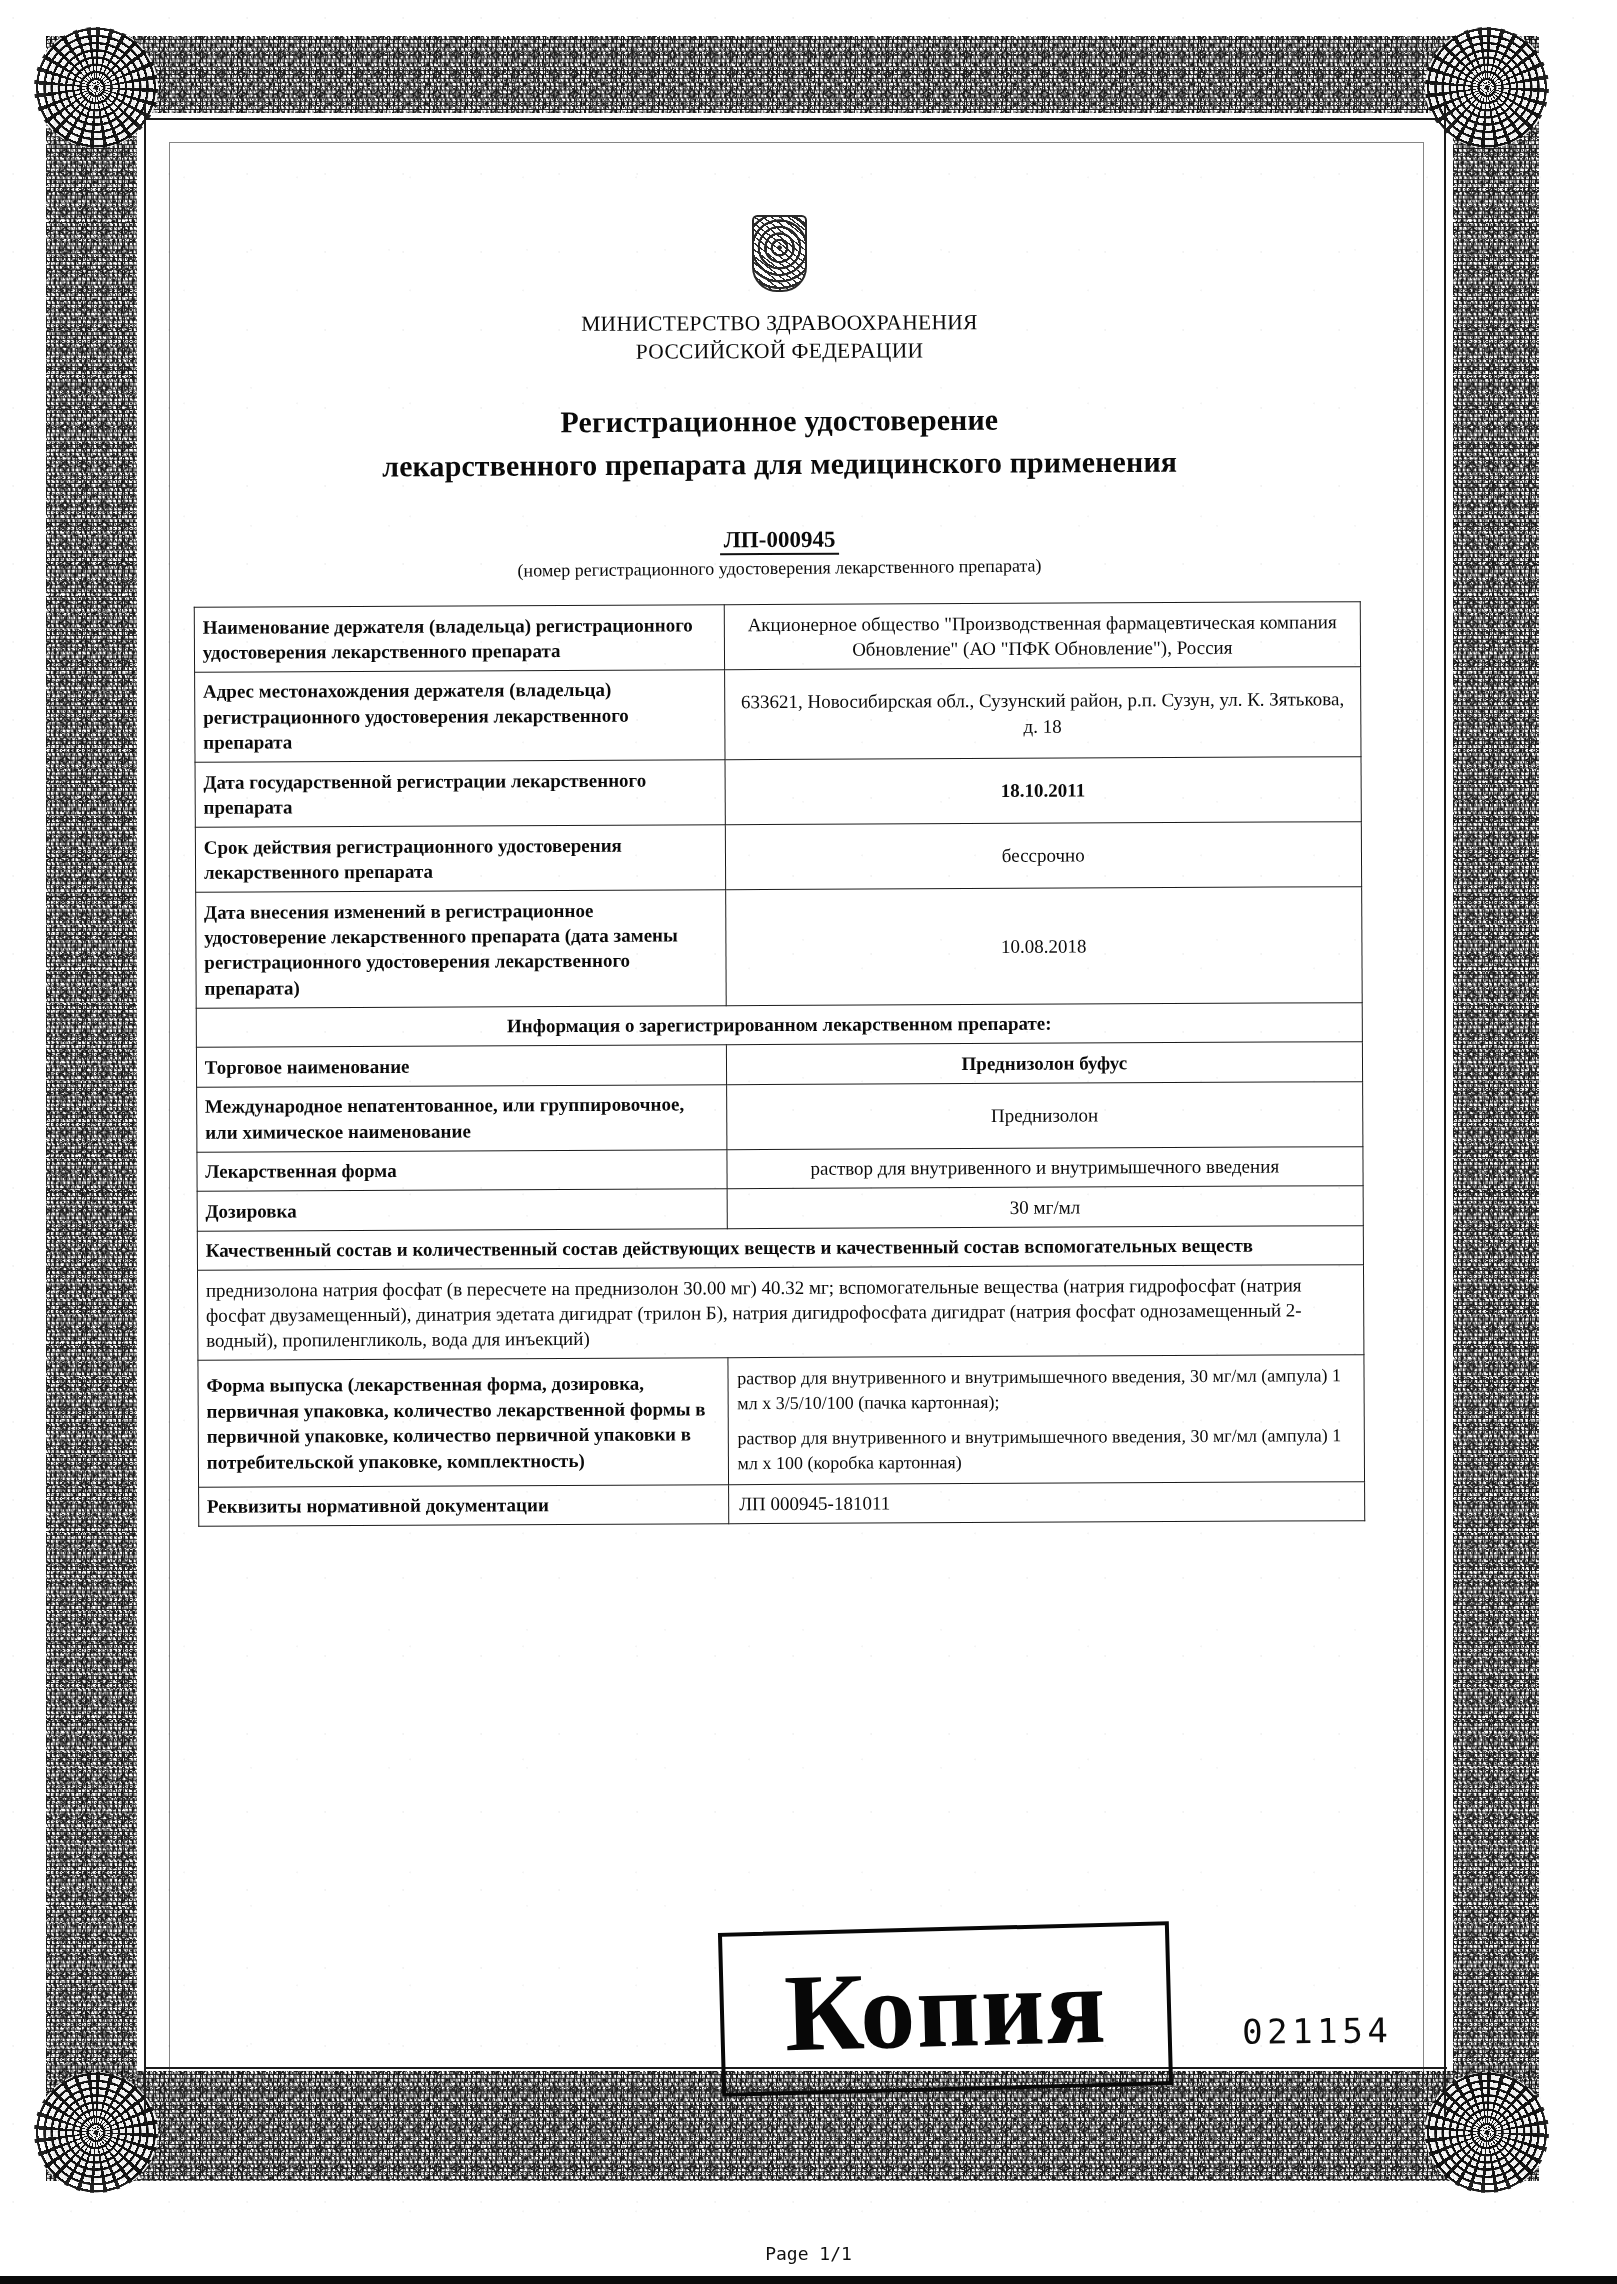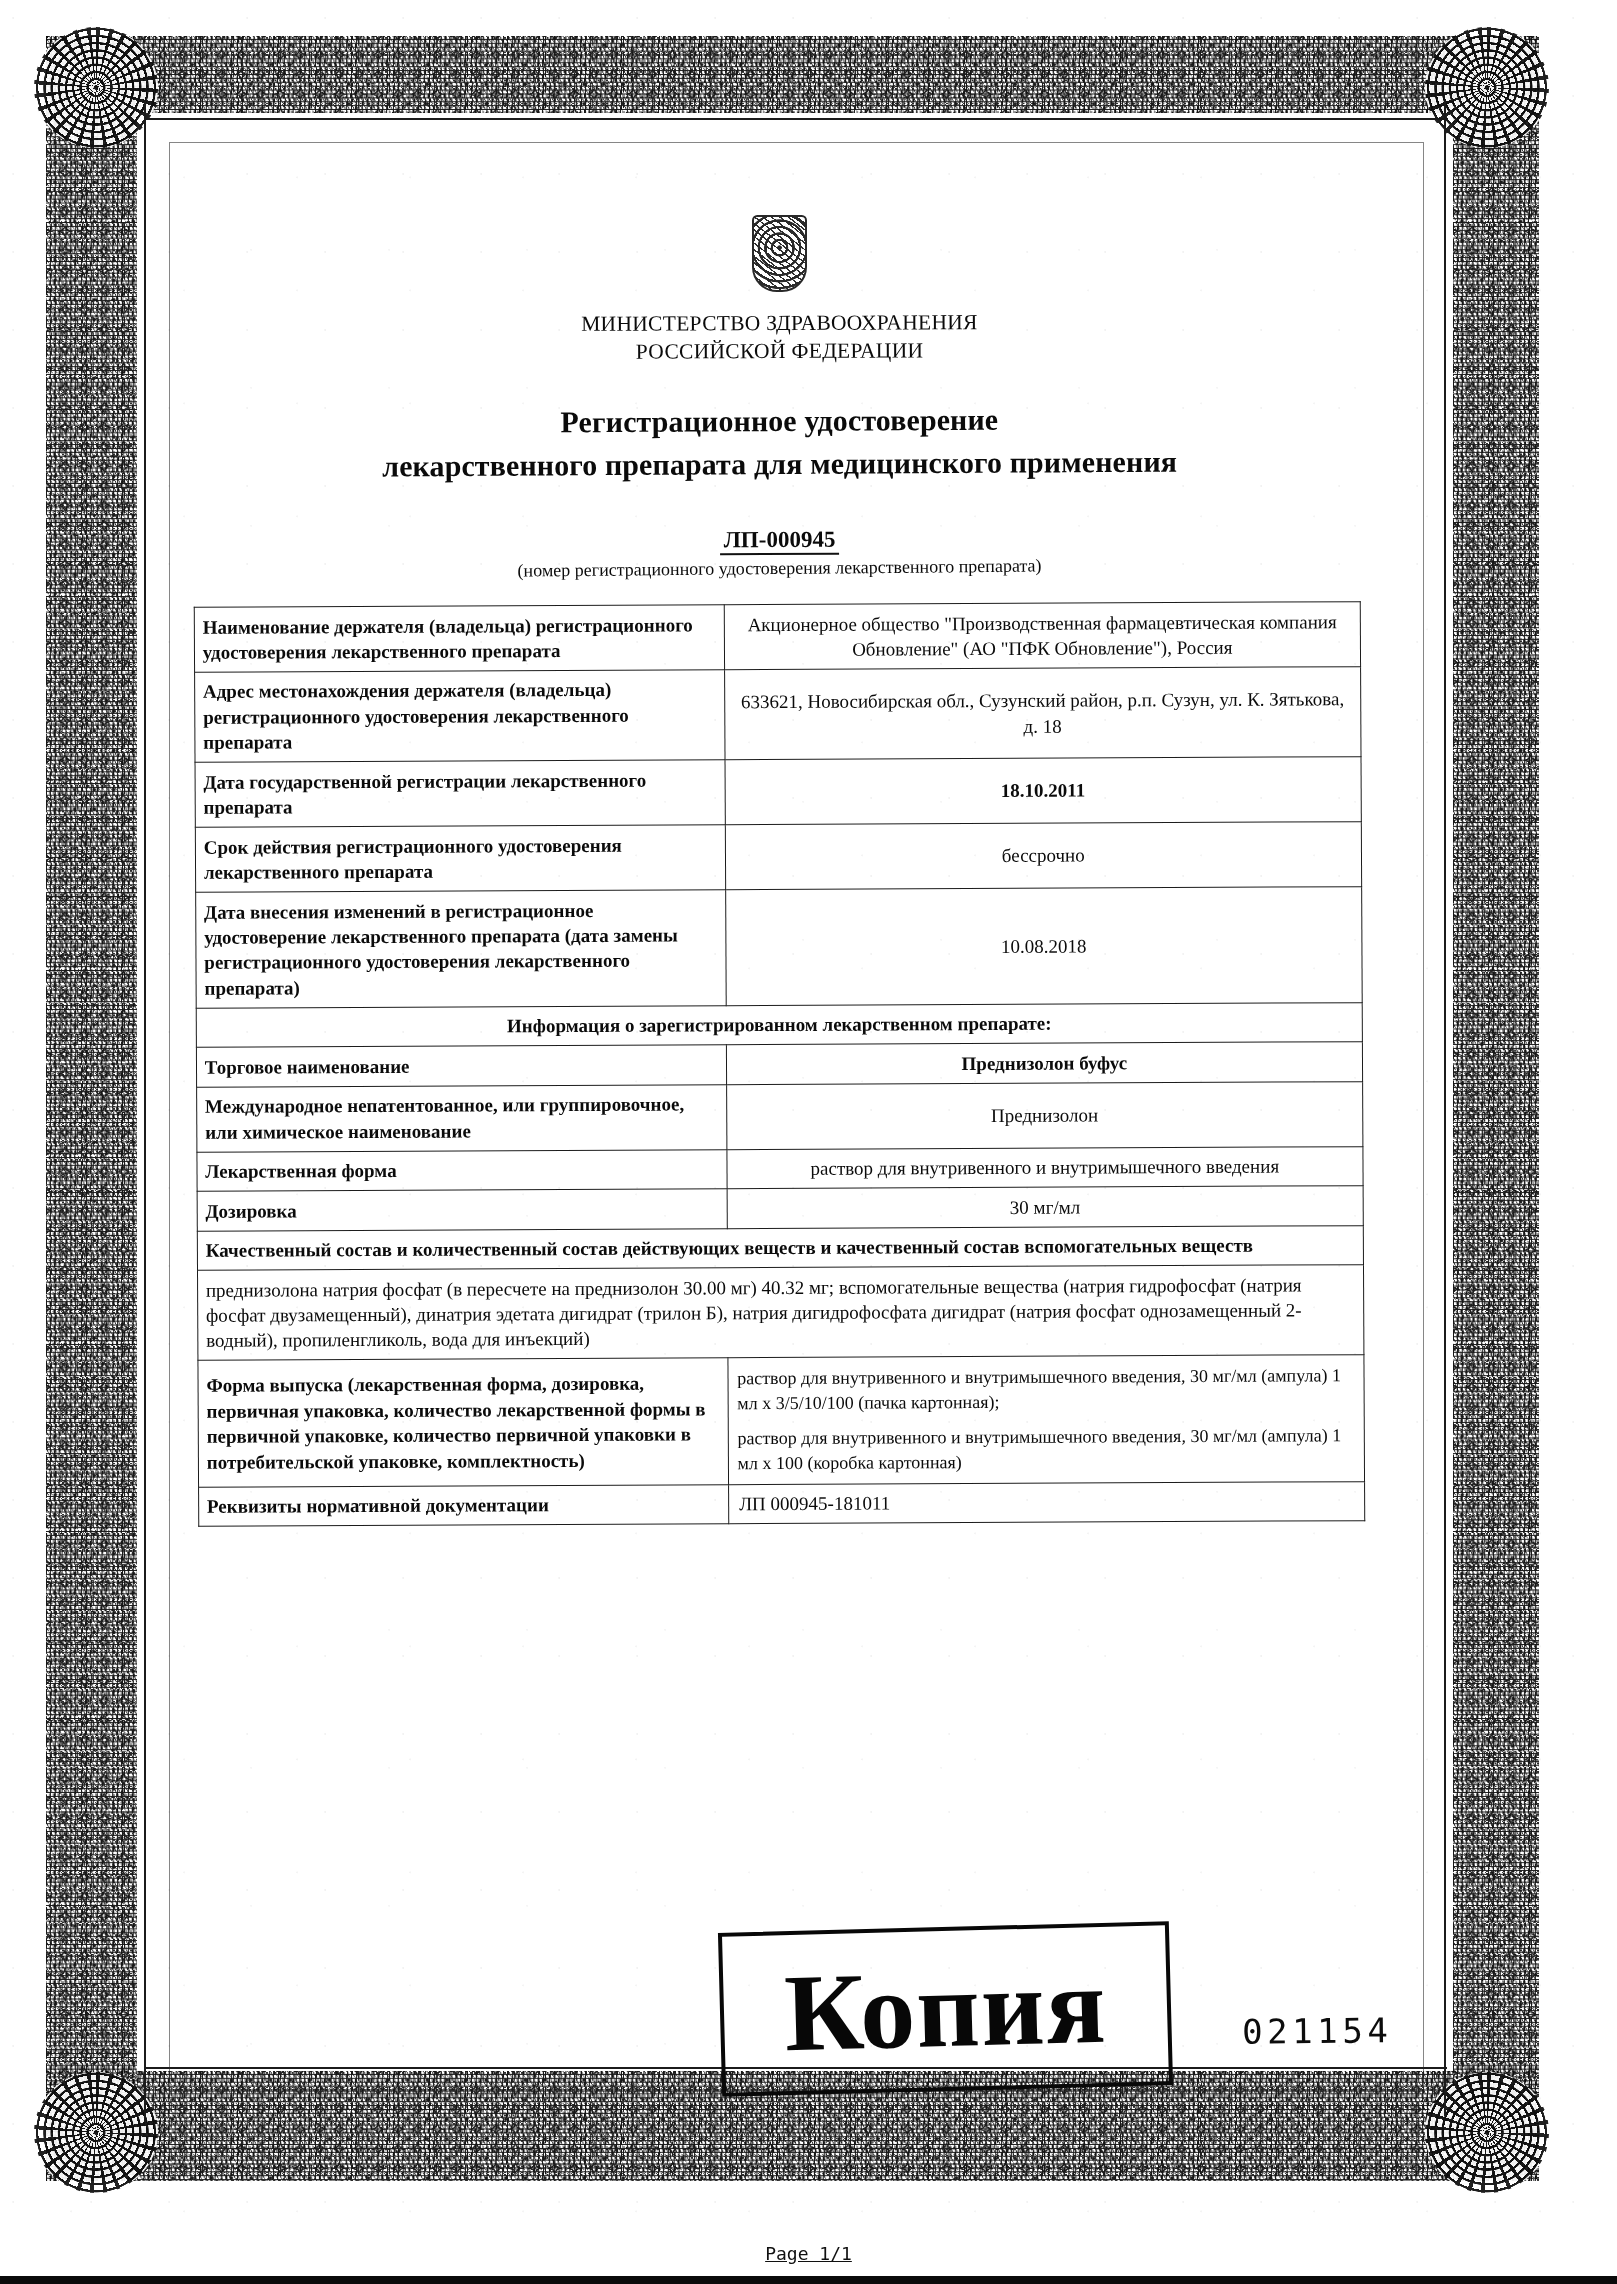--- a/index.html
+++ b/index.html
@@ -248,21 +248,20 @@
 
   .page-footer {
     position: absolute;
     left: 0;
     top: 2243px;
     width: 1617px;
     text-align: center;
     font-family: "DejaVu Sans Mono", "Liberation Mono", monospace;
     font-size: 18px;
     color: #101010;
-    text-decoration: underline;
   }
 
   .bottom-bar {
     position: absolute;
     left: 0;
     bottom: 0;
     width: 1617px;
     height: 7.8px;
     background: #0a0a0a;
   }

